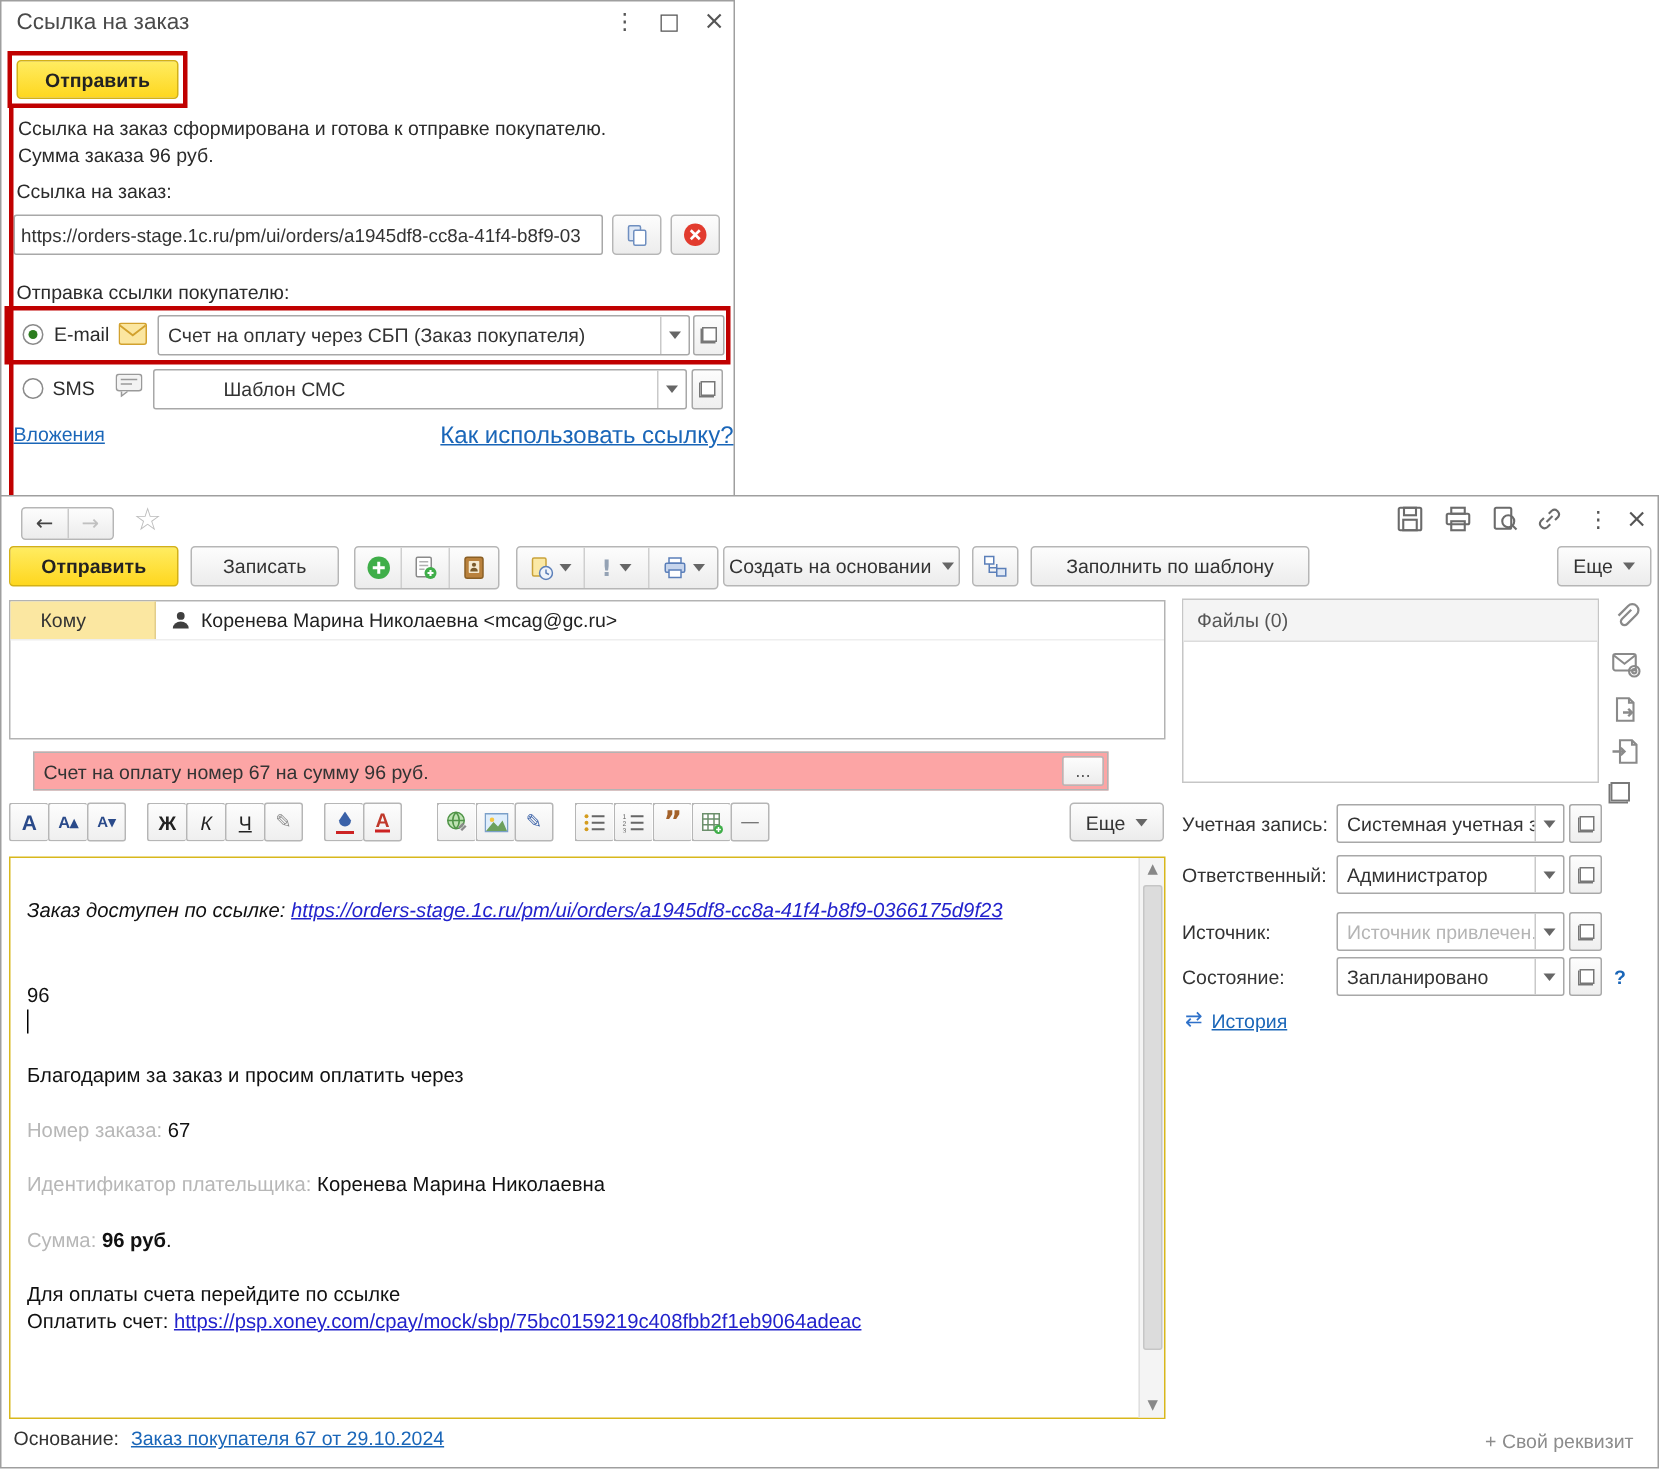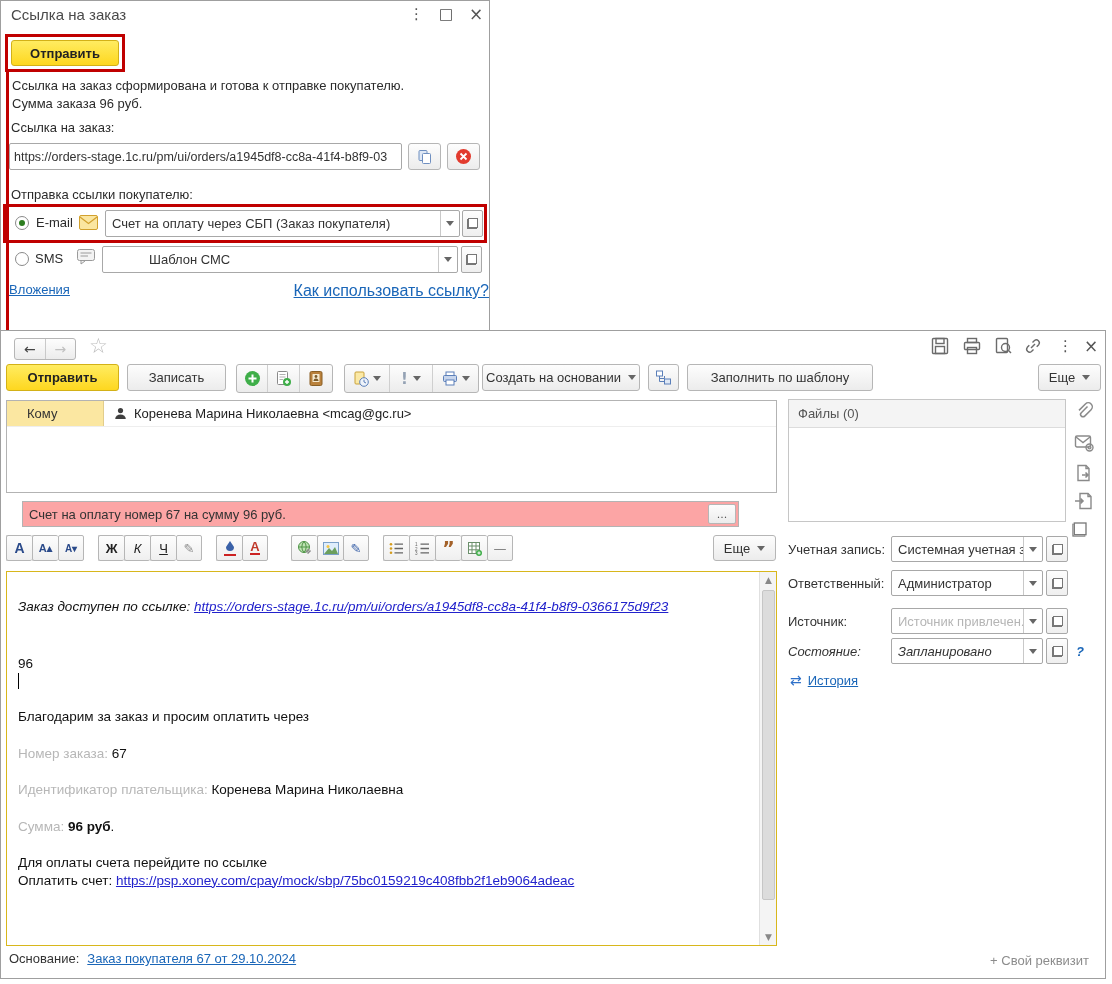--- a/index.html
+++ b/index.html
@@ -438,21 +438,21 @@
           <div class="combo">
             <div class="val ph">Источник привлечен...</div>
             <div class="dd">
               <span class="caret-down"></span>
             </div>
           </div>
           <div class="openbtn">
             <span class="osq"></span>
           </div>
         </div>
-        <div class="frow" style="top: 307px; font-style: italic;">
+        <div class="frow" style="top: 307px;">
           <div class="lbl">Состояние:</div>
           <div class="combo">
             <div class="val">Запланировано</div>
             <div class="dd">
               <span class="caret-down"></span>
             </div>
           </div>
           <div class="openbtn">
             <span class="osq"></span>
           </div>

